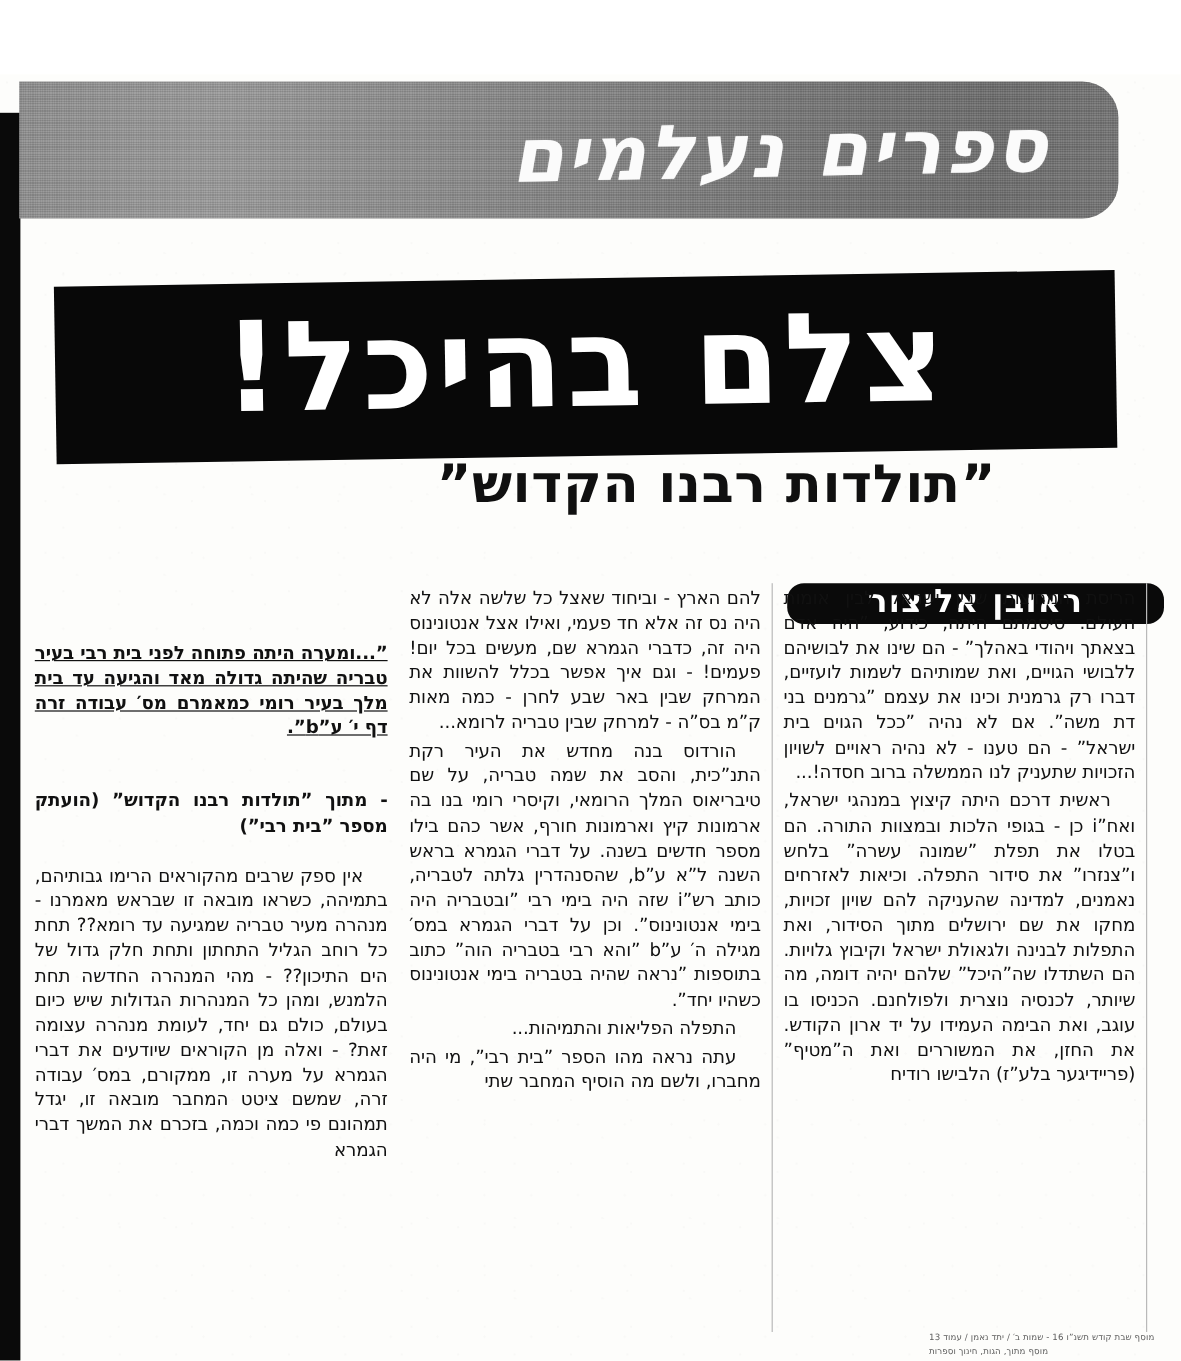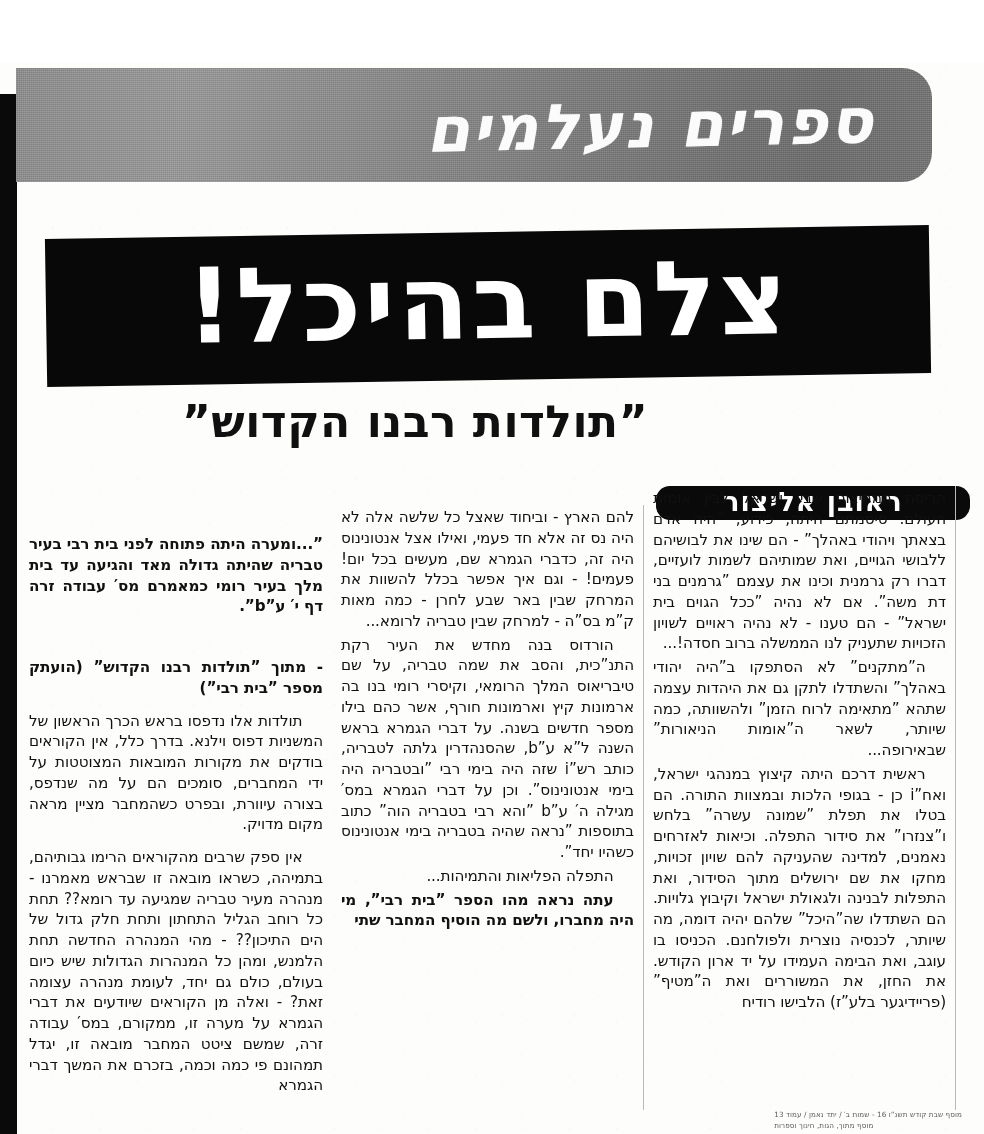--- a/index.html
+++ b/index.html
@@ -101,23 +101,23 @@
     letter-spacing: 3px;
     white-space: nowrap;
     transform: translateY(-4px);
     font-family: "DejaVu Sans", sans-serif;
   }
 
   
   .subhead {
     position: absolute;
     left: 0;
-    top: 396px;
+    top: 378px;
     width: 830px;
-    text-align: center;
+    text-align: right;
     font-size: 44px;
     font-weight: 700;
     color: #101010;
     letter-spacing: 0.5px;
     font-family: "DejaVu Sans", sans-serif;
   }
 
   
   .byline {
     position: absolute;
@@ -153,37 +153,37 @@
   }
   .col {
     width: 312px;
     position: relative;
     padding: 0 9px;
     box-sizing: border-box;
   }
   .col + .col { border-right: 1px solid #b9b9b9; }
 
   .col-right  { padding-top: 48px; }
-  .col-mid    { padding-top: 2px; margin-top: 19px; }
+  .col-mid    { padding-top: 2px; }
   .col-left   { padding-top: 2px; }
 
   .col p {
     margin: 0 0 0.20em 0;
     font-size: 15.2px;
     line-height: 1.365;
     color: #111111;
     text-align: justify;
     text-justify: inter-word;
     text-indent: 1.35em;
     font-family: "DejaVu Sans", "Liberation Sans", sans-serif;
     letter-spacing: -0.1px;
   }
   .col p.noindent { text-indent: 0; }
-  .col p.b { font-weight: 700; }
-  .col p.lead { font-weight: 700; }
+  .col p.b { font-weight: 400; }
+  .col p.lead { font-weight: 700; text-decoration: underline; }
   .col p.src  { font-weight: 700; text-indent: 0; margin-top: 40px; }
   .col .gap { height: 9px; }
 
   
   .footer {
     position: absolute;
     right: 22px;
     bottom: 2px;
     text-align: left;
     direction: rtl;
@@ -230,35 +230,33 @@
   <div class="byline">
     <div class="byline-text">ראובן אליצור</div>
   </div>
 
   <div class="columns">
 
     <div class="col col-right">
       <p class="lead noindent">”...ומערה היתה פתוחה לפני בית רבי בעיר טבריה שהיתה גדולה מאד והגיעה עד בית מלך בעיר רומי כמאמרם מס′ עבודה זרה דף י′ ע”b”.</p>
       <p class="src">- מתוך ”תולדות רבנו הקדוש” (הועתק מספר ”בית רבי”)</p>
       <div class="gap"></div>
-      <p>תולדות אלו נדפסו בראש הכרך הראשון של המשניות דפוס וילנא. בדרך כלל, אין הקוראים בודקים את מקורות המובאות המצוטטות על ידי המחברים, סומכים הם על מה שנדפס, בצורה עיוורת, ובפרט כשהמחבר מציין מראה מקום מדויק.</p>
       <div class="gap"></div>
       <p>אין ספק שרבים מהקוראים הרימו גבותיהם, בתמיהה, כשראו מובאה זו שבראש מאמרנו - מנהרה מעיר טבריה שמגיעה עד רומא?? תחת כל רוחב הגליל התחתון ותחת חלק גדול של הים התיכון?? - מהי המנהרה החדשה תחת הלמנש, ומהן כל המנהרות הגדולות שיש כיום בעולם, כולם גם יחד, לעומת מנהרה עצומה זאת? - ואלה מן הקוראים שיודעים את דברי הגמרא על מערה זו, ממקורם, במס′ עבודה זרה, שמשם ציטט המחבר מובאה זו, יגדל תמהונם פי כמה וכמה, בזכרם את המשך דברי הגמרא</p>
     </div>
 
     <div class="col col-mid">
       <p class="noindent">להם הארץ - וביחוד שאצל כל שלשה אלה לא היה נס זה אלא חד פעמי, ואילו אצל אנטונינוס היה זה, כדברי הגמרא שם, מעשים בכל יום! פעמים! - וגם איך אפשר בכלל להשוות את המרחק שבין באר שבע לחרן - כמה מאות ק”מ בס”ה - למרחק שבין טבריה לרומא...</p>
       <p>הורדוס בנה מחדש את העיר רקת התנ”כית, והסב את שמה טבריה, על שם טיבריאוס המלך הרומאי, וקיסרי רומי בנו בה ארמונות קיץ וארמונות חורף, אשר כהם בילו מספר חדשים בשנה. על דברי הגמרא בראש השנה ל”א ע”b, שהסנהדרין גלתה לטבריה, כותב רש”i שזה היה בימי רבי ”ובטבריה היה בימי אנטונינוס”. וכן על דברי הגמרא במס′ מגילה ה′ ע”b ”והא רבי בטבריה הוה” כתוב בתוספות ”נראה שהיה בטבריה בימי אנטונינוס כשהיו יחד”.</p>
       <p>התפלה הפליאות והתמיהות...</p>
       <p class="b">עתה נראה מהו הספר ”בית רבי”, מי היה מחברו, ולשם מה הוסיף המחבר שתי</p>
     </div>
 
     <div class="col col-left">
       <p class="noindent">הריסת המחיצות שבין ישראל לבין אומות העולם. סיסמתם היתה, כידוע, ”היה אדם בצאתך ויהודי באהלך” - הם שינו את לבושיהם ללבושי הגויים, ואת שמותיהם לשמות לועזיים, דברו רק גרמנית וכינו את עצמם ”גרמנים בני דת משה”. אם לא נהיה ”ככל הגוים בית ישראל” - הם טענו - לא נהיה ראויים לשויון הזכויות שתעניק לנו הממשלה ברוב חסדה!...</p>
-      <p>ה”מתקנים” לא הסתפקו ב”היה יהודי באהלך” והשתדלו לתקן גם את היהדות עצמה שתהא ”מתאימה לרוח הזמן” ולהשוותה, כמה שיותר, לשאר ה”אומות הניאורות” שבאירופה...</p>
       <p>ראשית דרכם היתה קיצוץ במנהגי ישראל, ואח”i כן - בגופי הלכות ובמצוות התורה. הם בטלו את תפלת ”שמונה עשרה” בלחש ו”צנזרו” את סידור התפלה. וכיאות לאזרחים נאמנים, למדינה שהעניקה להם שויון זכויות, מחקו את שם ירושלים מתוך הסידור, ואת התפלות לבנינה ולגאולת ישראל וקיבוץ גלויות. הם השתדלו שה”היכל” שלהם יהיה דומה, מה שיותר, לכנסיה נוצרית ולפולחנם. הכניסו בו עוגב, ואת הבימה העמידו על יד ארון הקודש. את החזן, את המשוררים ואת ה”מטיף” (פריידיגער בלע”ז) הלבישו רודיח</p>
     </div>
 
   </div>
 
   <div class="footer">
     <span>מוסף שבת קודש תשנ”ו 16 - שמות ב′ / יתד נאמן / עמוד 13</span>
     <span>מוסף מתוך, הגות, חינוך וספרות</span>
   </div>
 

